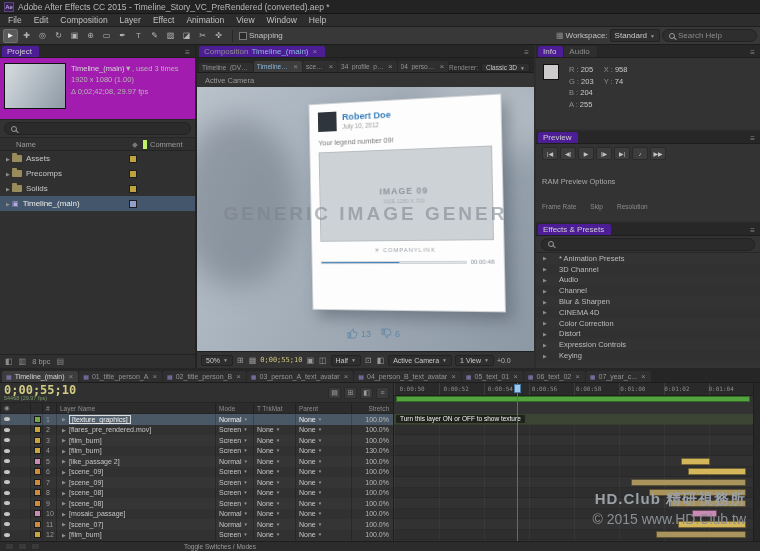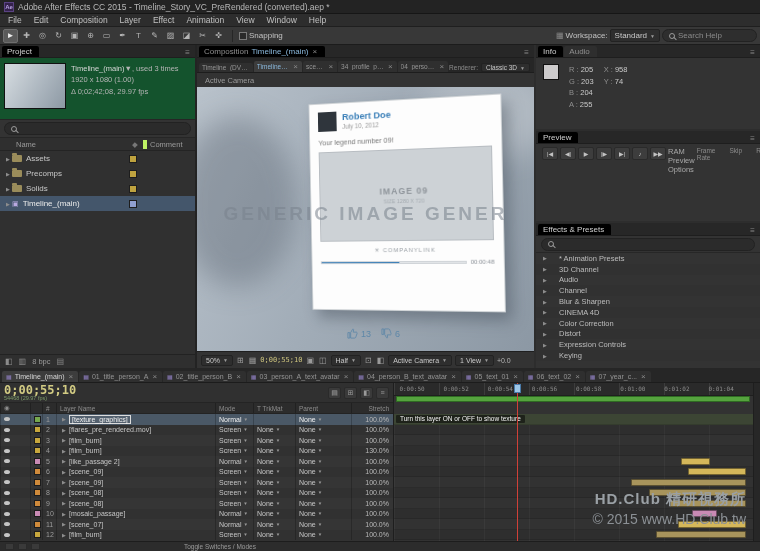--- a/index.html
+++ b/index.html
@@ -21,31 +21,31 @@
 .tb-spacer{flex:1}
 .chip{background:#2e2e2e;border:1px solid #222;border-radius:2px;padding:1px 4px;display:inline-flex;align-items:center;gap:3px;color:#c9c9c9;white-space:nowrap}
 .caret{font-size:5px;color:#999}
 .searchbox{display:flex;align-items:center;gap:3px;background:#2e2e2e;border:1px solid #222;border-radius:8px;padding:1px 6px;color:#8a8a8a;width:95px;height:13px;white-space:nowrap}
 .mag{width:6px;height:6px;border:1px solid #999;border-radius:50%;position:relative;flex:none}
 .mag::after{content:"";position:absolute;width:4px;height:1px;background:#999;transform:rotate(45deg);right:-3px;bottom:-1px}
 
 
 .panel{position:absolute;background:#333}
 .ptabs{height:13px;background:#272727;display:flex;align-items:flex-end;gap:1px;padding:1px 2px 0;border-bottom:1px solid #1e1e1e;font-size:8px;white-space:nowrap;overflow:hidden}
-.ptab{background:#000000;padding:1px 7px 1px 5px;color:#cfcfcf;border-radius:2px 2px 0 0;display:flex;gap:3px;align-items:center}
+.ptab{background:#4c1d95;padding:1px 7px 1px 5px;color:#cfcfcf;border-radius:2px 2px 0 0;display:flex;gap:3px;align-items:center}
 .ptab .dim{color:#8f8f8f}
 .ptab .accent{color:#8ab8dc}
 .ptab.inactive{background:#2e2e2e;color:#8f8f8f}
 .pmenu{margin-left:auto;color:#888;padding:0 3px}
 .close{color:#8a8a8a;font-size:8px;padding:0 1px}
 .twirl{color:#8d8d8d;font-size:5px;width:8px;display:inline-flex;justify-content:center;flex:none}
 
 
 #project{left:0;top:45px;width:197px;height:323px;border-right:2px solid #232323;display:flex;flex-direction:column}
-.proj-info{height:62px;display:flex;gap:5px;padding:5px 4px;background:#14532d;border-bottom:1px solid #262626}
+.proj-info{height:62px;display:flex;gap:5px;padding:5px 4px;background:#a21caf;border-bottom:1px solid #262626}
 .thumb{width:62px;height:46px;flex:none;border:1px solid #111;background:linear-gradient(120deg,#cfd6db 10%,#aab4bd 60%,#8d99a4 100%)}
 .proj-meta{font-size:7.5px;color:#b5b5b5;line-height:1.5;overflow:hidden;white-space:nowrap}
 .proj-meta .nm{color:#d6d6d6}
 .proj-search{height:18px;display:flex;align-items:center;padding:0 4px;background:#333;border-bottom:1px solid #262626}
 .proj-search .searchbox{width:100%;background:#2b2b2b}
 .phead{height:13px;display:flex;align-items:center;background:#2f2f2f;border-bottom:1px solid #242424;color:#9a9a9a;font-size:7.5px}
 .phead .h-name{flex:1;padding-left:16px}
 .phead .h-lab{width:16px;text-align:center;color:#777}
 .phead .h-com{width:52px;border-left:4px solid #bef264;padding-left:3px}
 #proj-rows{flex:1;background:#303030;overflow:hidden}
@@ -97,21 +97,21 @@
 
 #rightcol{position:absolute;left:536px;top:45px;width:224px;height:323px;background:#2d2d2d;display:flex;flex-direction:column;gap:2px}
 .rpanel{background:#333;display:flex;flex-direction:column}
 #info{height:84px}
 .info-content{flex:1;display:flex;gap:10px;padding:6px 7px;font-size:7.5px}
 .swatch{width:16px;height:16px;border:1px solid #111;flex:none}
 .info-col{line-height:1.55;color:#c9c9c9;white-space:nowrap}
 .info-col .lab{color:#8f8f8f}
 #preview{height:90px}
 .phdr{height:13px;background:#272727;border-bottom:1px solid #1e1e1e;display:flex;align-items:flex-end;padding:1px 2px 0;font-size:8px}
-.preview-body{flex:1;padding:3px 6px;display:flex;flex-direction:row;gap:2px}
+.preview-body{flex:1;padding:3px 6px;display:flex;flex-direction:column;gap:17px}
 #transport{display:flex;gap:2px}
 .tbtn{min-width:16px;height:13px;background:#3d3d3d;border:1px solid #2a2a2a;border-radius:2px;color:#c2c2c2;font-size:6px;display:flex;align-items:center;justify-content:center;padding:0 2px}
 .opt-label{color:#a9a9a9;font-size:7.5px}
 .fieldrow{display:flex;gap:14px;color:#8c8c8c;font-size:6.5px}
 .valuerow{display:flex;gap:8px}
 .valuerow .chip{font-size:6.5px;padding:0 4px}
 .checkrow{display:flex;gap:14px;align-items:center;color:#b0b0b0;font-size:6.5px;margin-top:1px}
 .checkrow .ck{display:flex;gap:3px;align-items:center}
 #fx{flex:1}
 .fx-search{height:17px;display:flex;align-items:center;padding:0 5px;border-bottom:1px solid #272727}

